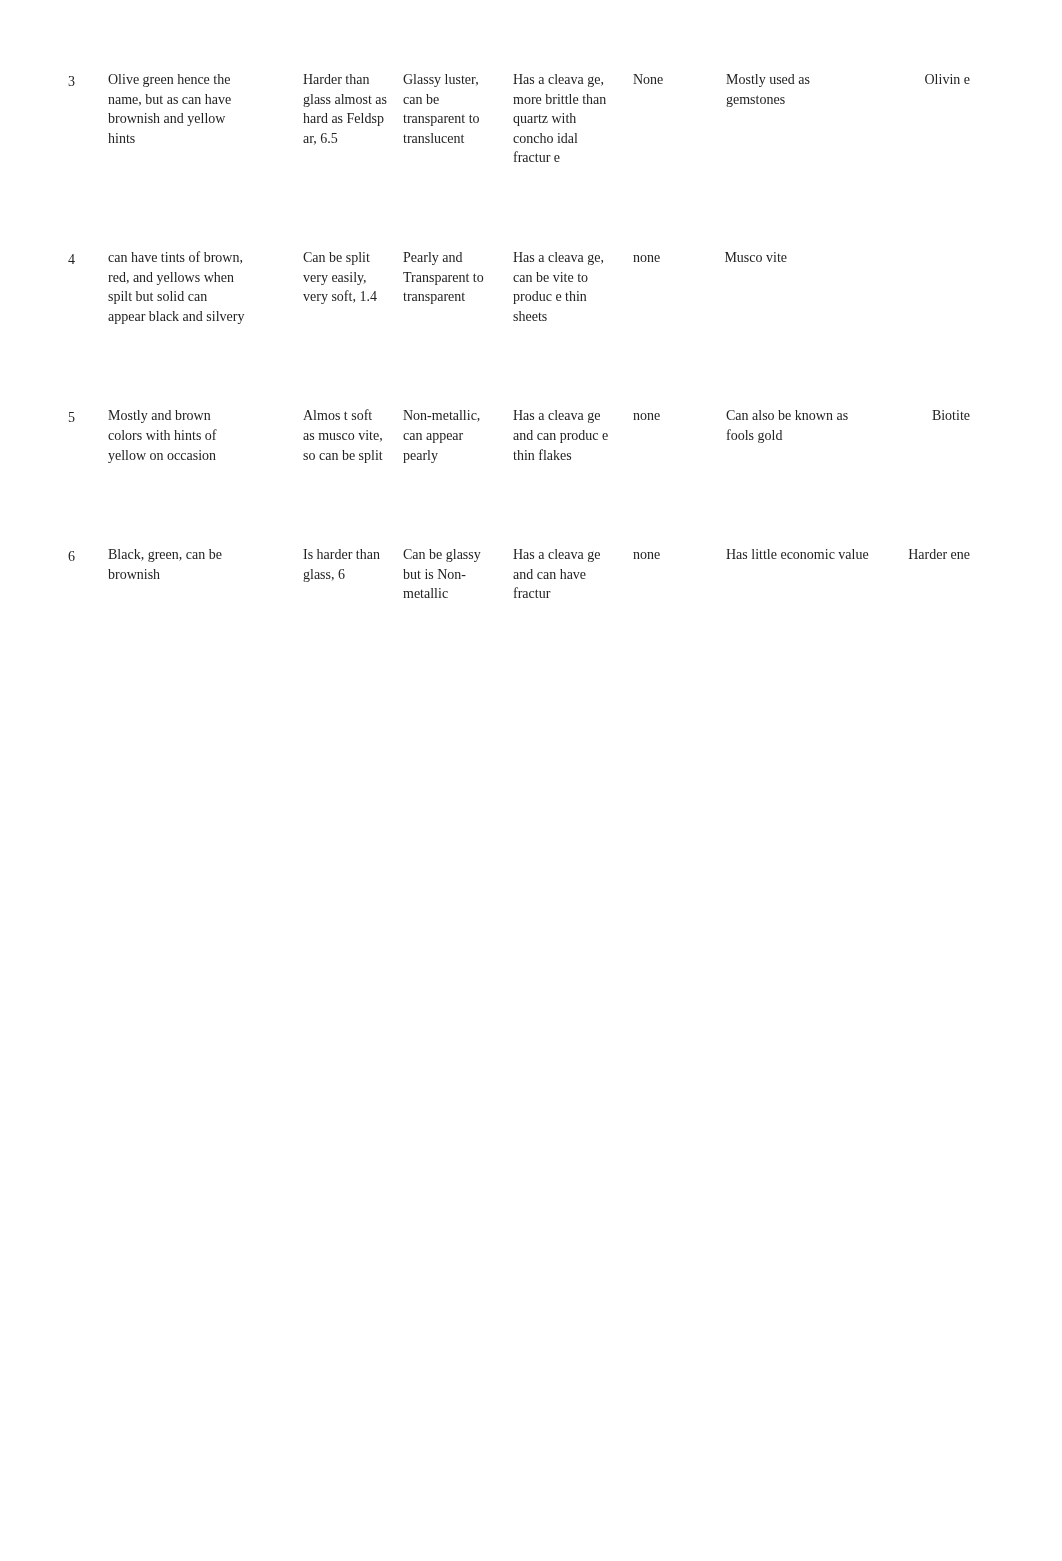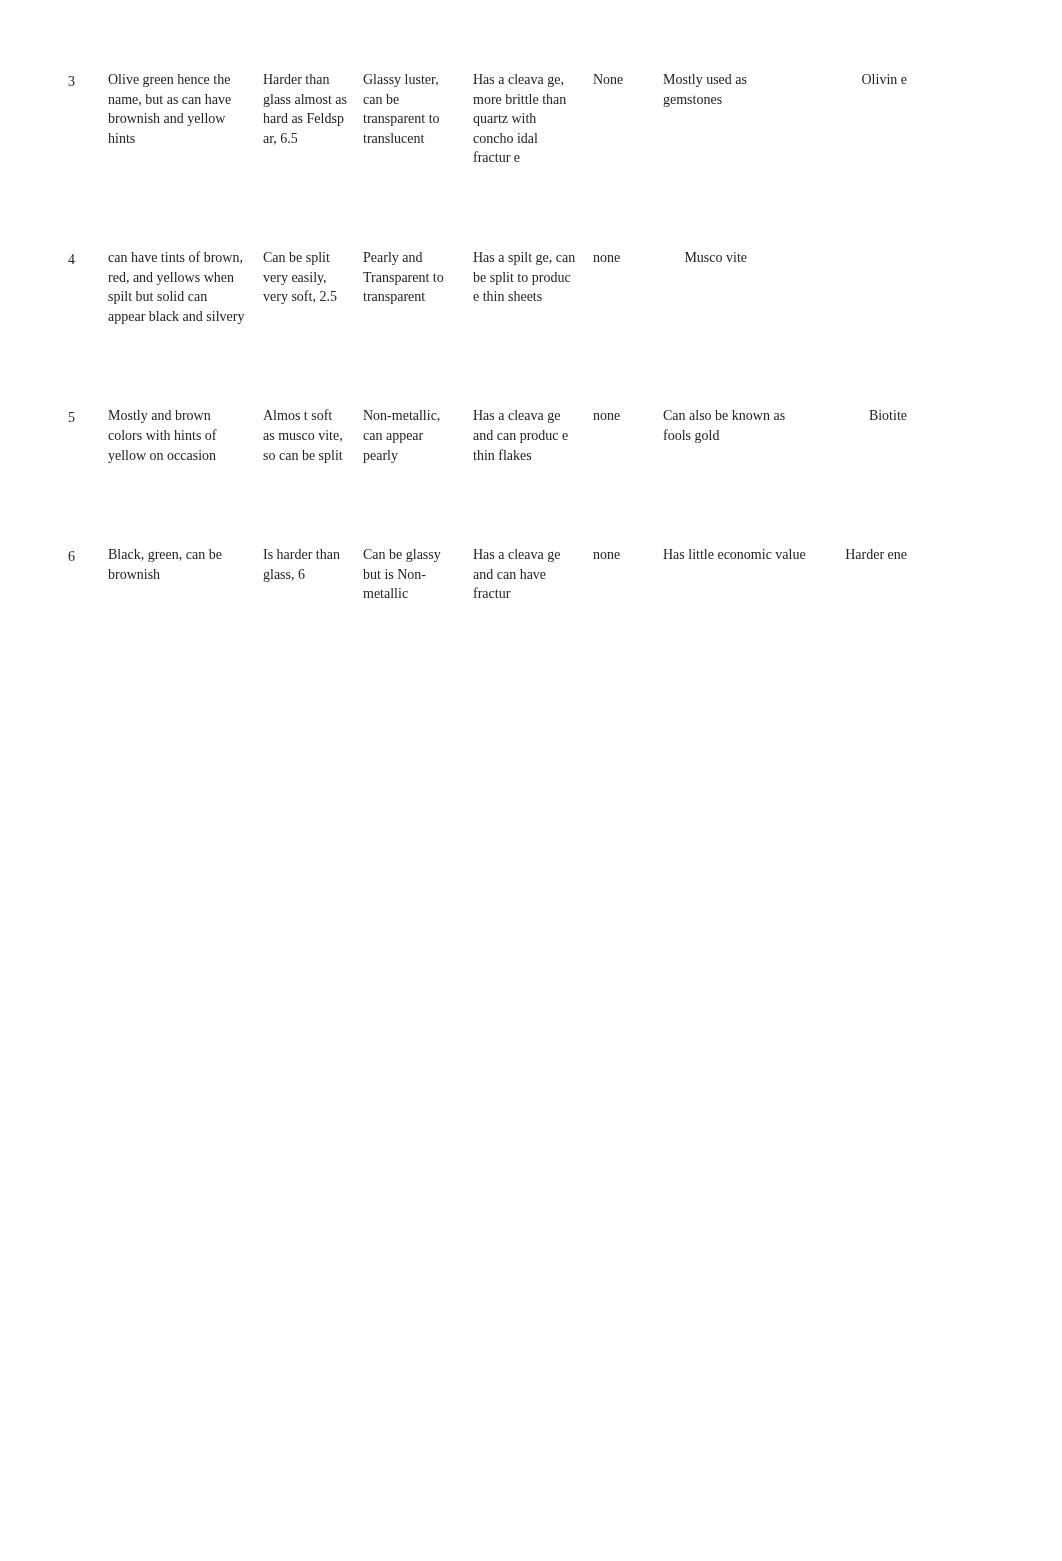--- a/index.html
+++ b/index.html
@@ -40,36 +40,38 @@
       font-size: 14px;
       padding-top: 2px;
     }
     .cell-color {
       width: 155px;
       flex-shrink: 0;
     }
     .cell-hardness {
       width: 100px;
       flex-shrink: 0;
+      margin-left: 40px;
     }
     .cell-luster {
       width: 110px;
       flex-shrink: 0;
     }
     .cell-cleavage {
       width: 120px;
       flex-shrink: 0;
     }
     .cell-streak {
       width: 70px;
       flex-shrink: 0;
     }
     .cell-notes {
       width: 160px;
       flex-shrink: 0;
+      margin-left: 23px;
     }
     .cell-name {
       width: 100px;
       flex-shrink: 0;
       text-align: right;
     }
   </style>
 </head>
 <body>
 
@@ -80,23 +82,23 @@
       <div class="cell cell-hardness">Harder than glass almost as hard as Feldsp ar, 6.5</div>
       <div class="cell cell-luster">Glassy luster, can be transparent to translucent</div>
       <div class="cell cell-cleavage">Has a cleava ge, more brittle than quartz with concho idal fractur e</div>
       <div class="cell cell-streak">None</div>
       <div class="cell cell-notes">Mostly used as gemstones</div>
       <div class="cell cell-name">Olivin e</div>
     </div>
     <div class="row">
       <div class="cell cell-num">4</div>
       <div class="cell cell-color">can have tints of brown, red, and yellows when spilt but solid can appear black and silvery</div>
-      <div class="cell cell-hardness">Can be split very easily, very soft, 2.5</div>
+      <div class="cell cell-hardness">Can be split very easily, very soft, 1.4</div>
       <div class="cell cell-luster">Pearly and Transparent to transparent</div>
-      <div class="cell cell-cleavage">Has a spilt ge, can be split to produc e thin sheets</div>
+      <div class="cell cell-cleavage">Has a cleava ge, can be vite to produc e thin sheets</div>
       <div class="cell cell-streak">none</div>
       <div class="cell cell-name">Musco vite</div>
     </div>
     <div class="row">
       <div class="cell cell-num">5</div>
       <div class="cell cell-color">Mostly and brown colors with hints of yellow on occasion</div>
       <div class="cell cell-hardness">Almos t soft as musco vite, so can be split</div>
       <div class="cell cell-luster">Non-metallic, can appear pearly</div>
       <div class="cell cell-cleavage">Has a cleava ge and can produc e thin flakes</div>
       <div class="cell cell-streak">none</div>

